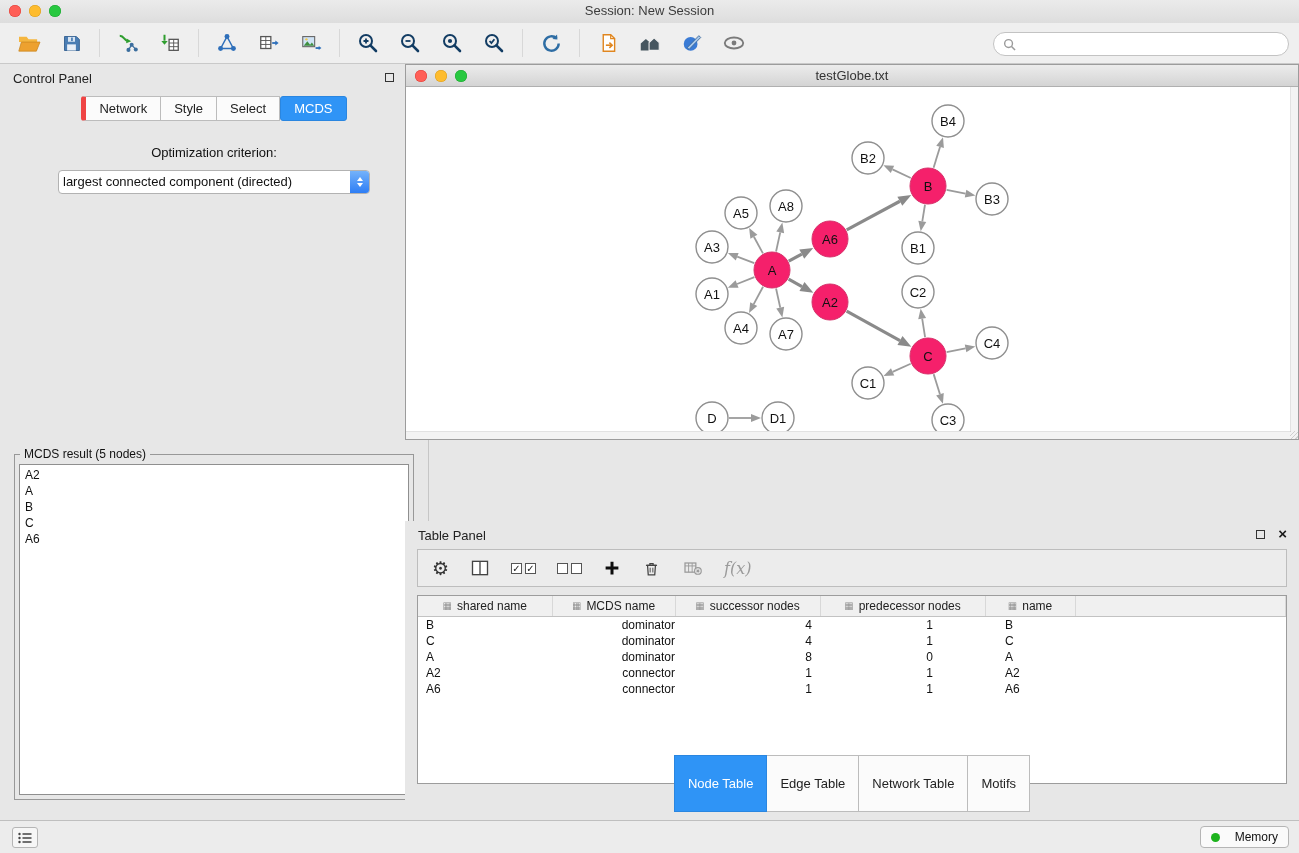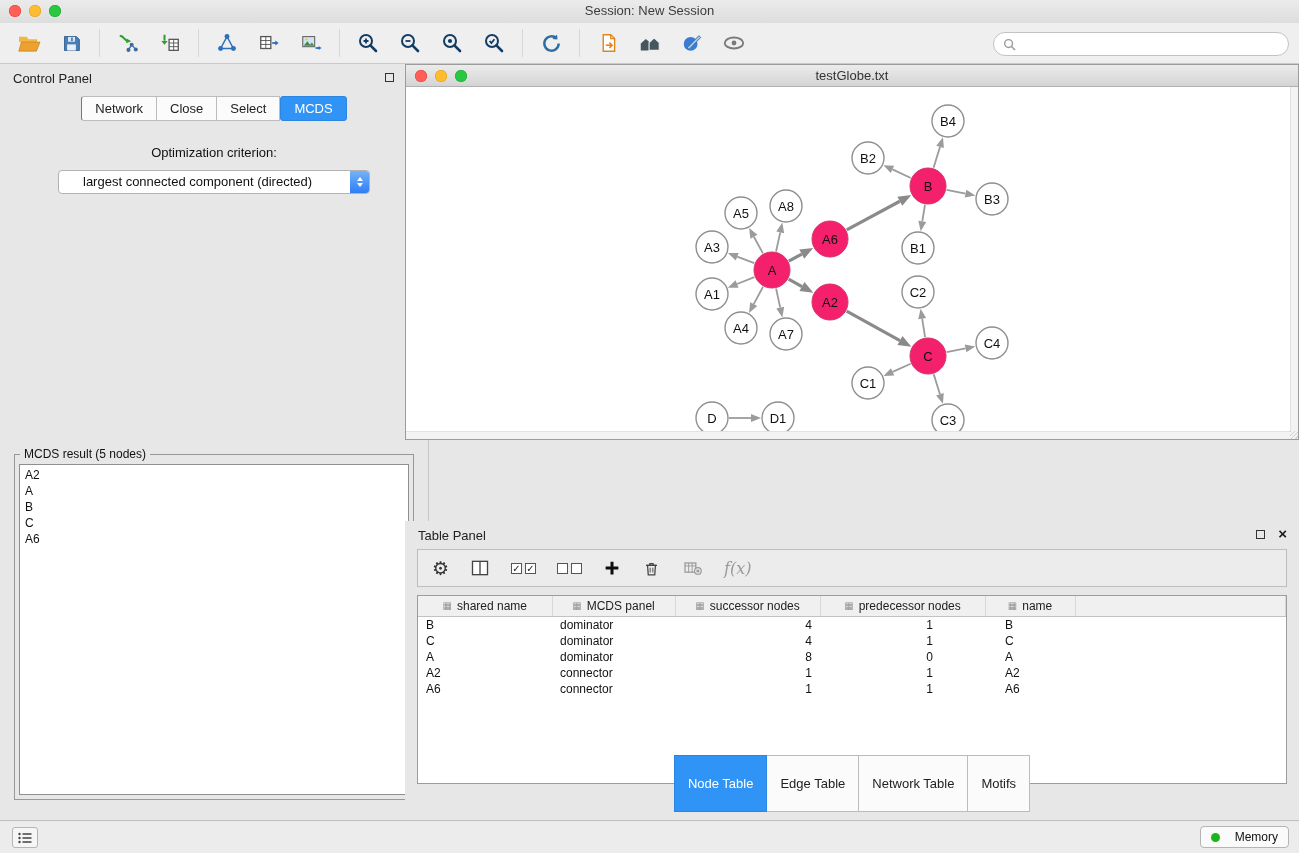--- a/index.html
+++ b/index.html
@@ -34,26 +34,26 @@
   .float-icon { width:9px; height:9px; border:1.5px solid #333; background:none; padding:0; }
   .close-x { font-size:15px; font-weight:bold; color:#1a1a1a; line-height:12px; background:none; border:none; padding:0; }
   .glyph { font-family:"DejaVu Sans", sans-serif; }
 
   
   .control-panel { position:absolute; left:0; top:64px; width:429px; bottom:33px;
     background:#e7e7e7; border-right:1px solid #c6c6c6; }
   .cp-tabs { display:flex; justify-content:center; margin-top:6px; }
   .cp-tab { font-size:13px; padding:4px 13px; background:#fbfbfb; border:1px solid #bcbcbc;
     border-left:none; color:#222; cursor:default; }
-  .cp-tab:first-child { border-left:1px solid #ef4444; border-radius:3px 0 0 3px; }
+  .cp-tab:first-child { border-left:5px solid #ef4444; border-radius:3px 0 0 3px; }
   .cp-tab.selected { background:#2f94f6; color:#fff; border:1px solid #2a86e0; border-radius:3px; }
   .opt-label { margin-top:24px; text-align:center; font-size:13px; color:#111; }
   .dropdown { position:relative; margin:10px auto 0; width:312px; height:24px; background:#fff;
     border:1px solid #b2b2b2; border-radius:4px; cursor:default; }
-  .dropdown-val { font-size:13px; line-height:22px; padding-left:24px; color:#111;
+  .dropdown-val { font-size:13px; line-height:22px; padding-left:4px; color:#111;
     white-space:nowrap; overflow:hidden; padding-right:22px; }
   .dropdown-stepper { position:absolute; right:0; top:0; width:19px; height:22px;
     background:linear-gradient(#74b2fa,#2e7ef5); border-radius:0 3px 3px 0;
     display:flex; flex-direction:column; align-items:center; justify-content:center; gap:2px; }
   .arr-up { width:0; height:0; border-left:3.5px solid transparent; border-right:3.5px solid transparent; border-bottom:4px solid #fff; }
   .arr-down { width:0; height:0; border-left:3.5px solid transparent; border-right:3.5px solid transparent; border-top:4px solid #fff; }
   .cp-buttons { display:flex; justify-content:center; gap:14px; margin-top:16px; }
   .btn { font-size:13px; padding:4px 15px; background:#fdfdfd; border:1px solid #b2b2b2;
     border-radius:4px; color:#111; cursor:default; }
   .groupbox { position:absolute; left:14px; right:14px; top:390px; height:346px; border:1px solid #989898;padding-left:32px; }
@@ -88,21 +88,21 @@
   .fx-label { font-family:"DejaVu Serif", serif; font-style:italic; font-size:16px; color:#9a9a9a; }
   .tp-table-wrap { position:absolute; left:12px; right:12px; top:74px; bottom:36px; background:#fff;
     border:1px solid #9c9c9c; overflow:hidden; }
   table.node-table { border-collapse:collapse; table-layout:fixed; width:100%; }
   .node-table th { height:20px; background:#f0f0f0; border-right:1px solid #d8d8d8; border-bottom:1px solid #c2c2c2;
     font-size:12px; font-weight:normal; color:#222; }
   .hdr-inner { display:flex; align-items:center; justify-content:center; gap:5px; }
   .hdr-icon { color:#8f8f8f; font-size:10px; font-family:"DejaVu Sans",sans-serif; }
   .node-table td { font-size:12px; height:16px; line-height:16px; color:#111; overflow:hidden; white-space:nowrap; }
   .node-table td:nth-child(1) { text-align:left; padding-left:8px; }
-  .node-table td:nth-child(2) { text-align:left; padding-left:8px; }
+  .node-table td:nth-child(2) { text-align:right; padding-left:8px; }
   .node-table td:nth-child(3) { text-align:right; padding-right:8px; }
   .node-table td:nth-child(4) { text-align:right; padding-right:52px; }
   .node-table td:nth-child(5) { text-align:left; padding-left:20px; }
   .tp-tabs { position:absolute; left:0; right:0; bottom:8px; display:flex; justify-content:center; }
   .tp-tab { font-size:13px; padding:20px 13px; background:#fbfbfb; border:1px solid #bcbcbc;
     border-left:none; color:#222; cursor:default; }
   .tp-tab:first-child { border-left:1px solid #bcbcbc; }
   .tp-tab.selected { background:#2f94f6; color:#fff; border:1px solid #2a86e0; }
 
   
@@ -262,21 +262,21 @@
   <div class="control-panel">
     <div class="panel-header">
       <span class="panel-title">Control Panel</span>
       <span class="panel-controls">
         <button class="float-icon"></button>
         <button class="close-x">×</button>
       </span>
     </div>
     <div class="cp-tabs">
       <div class="cp-tab">Network</div>
-      <div class="cp-tab">Close</div>
+      <div class="cp-tab">Style</div>
       <div class="cp-tab">Select</div>
       <div class="cp-tab selected">MCDS</div>
     </div>
     <div class="opt-label">Optimization criterion:</div>
     <div class="dropdown">
       <div class="dropdown-val">largest connected component (directed)</div>
       <div class="dropdown-stepper">
         <div class="arr-up"></div>
           <div class="arr-down"></div>
       </div>
@@ -506,21 +506,21 @@
             <tr id="tp-header-row">
               <th>
                 <div class="hdr-inner">
                   <span class="hdr-icon">▦</span>
                   <span>shared name</span>
                 </div>
               </th>
               <th>
                 <div class="hdr-inner">
                   <span class="hdr-icon">▦</span>
-                  <span>MCDS panel</span>
+                  <span>MCDS name</span>
                 </div>
               </th>
               <th>
                 <div class="hdr-inner">
                   <span class="hdr-icon">▦</span>
                   <span>successor nodes</span>
                 </div>
               </th>
               <th>
                 <div class="hdr-inner">

